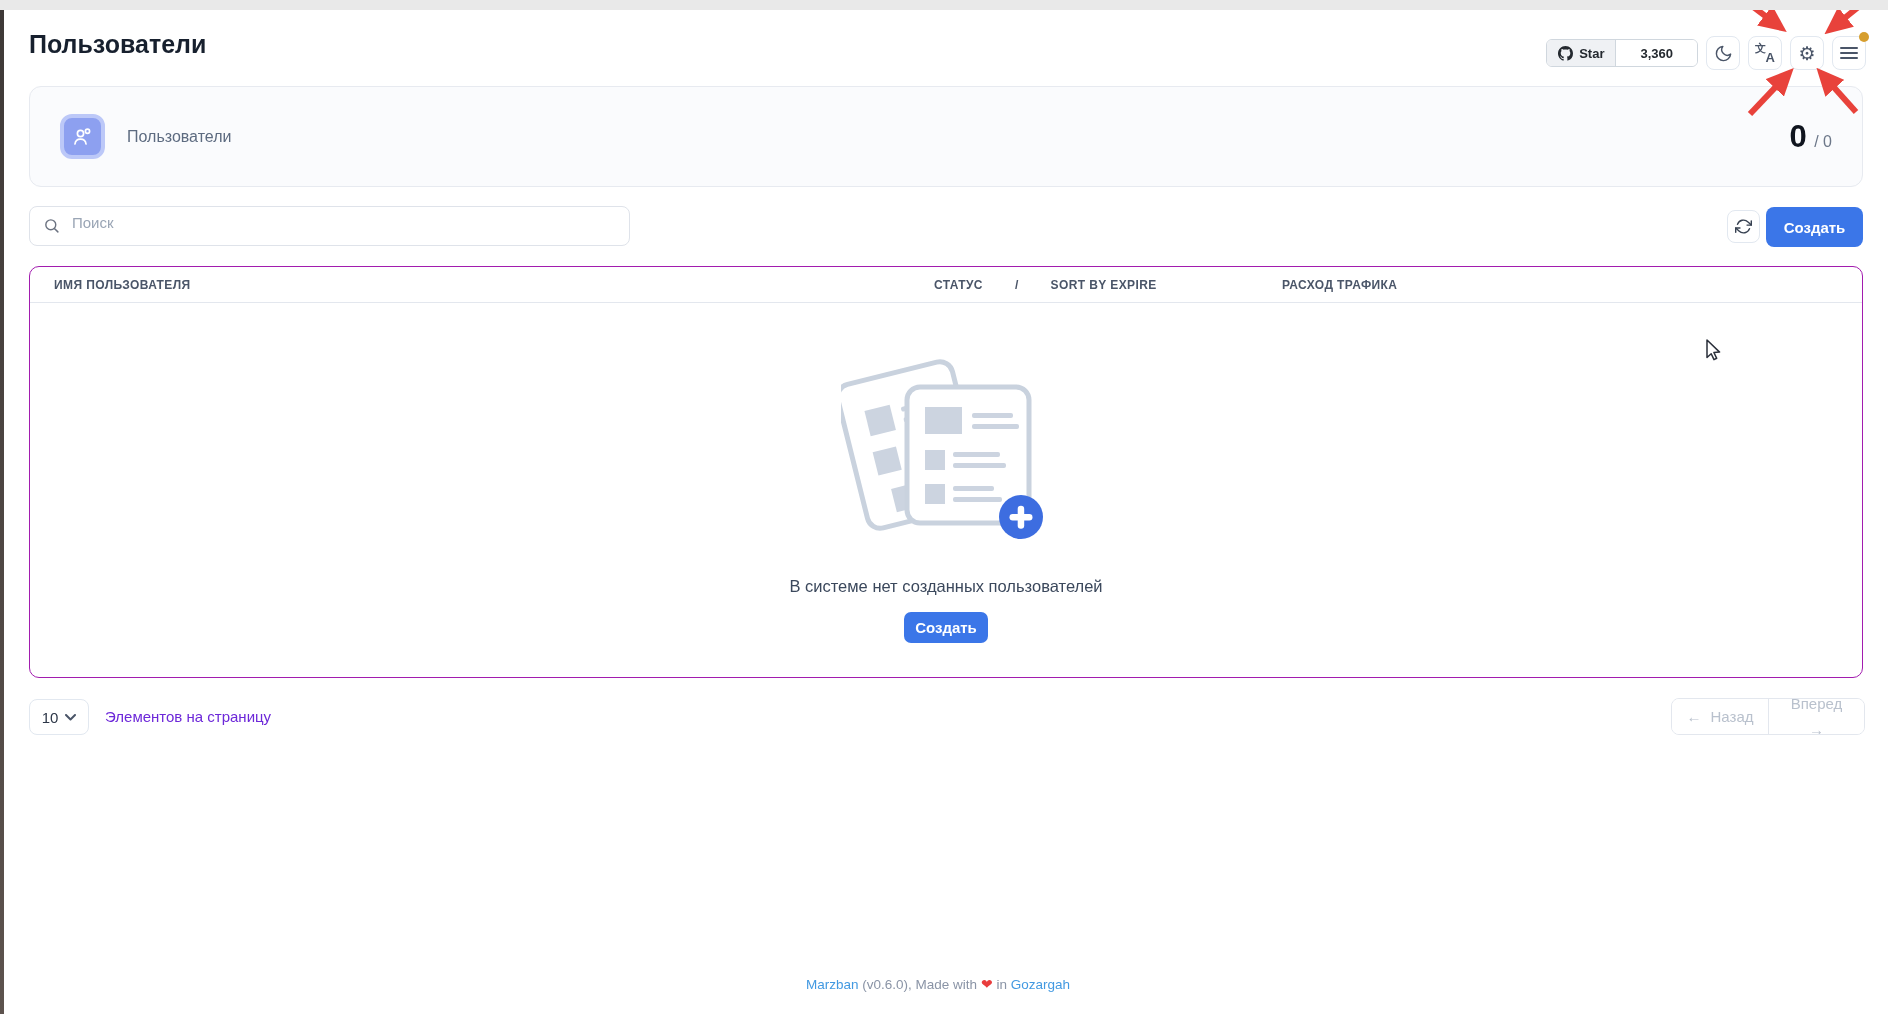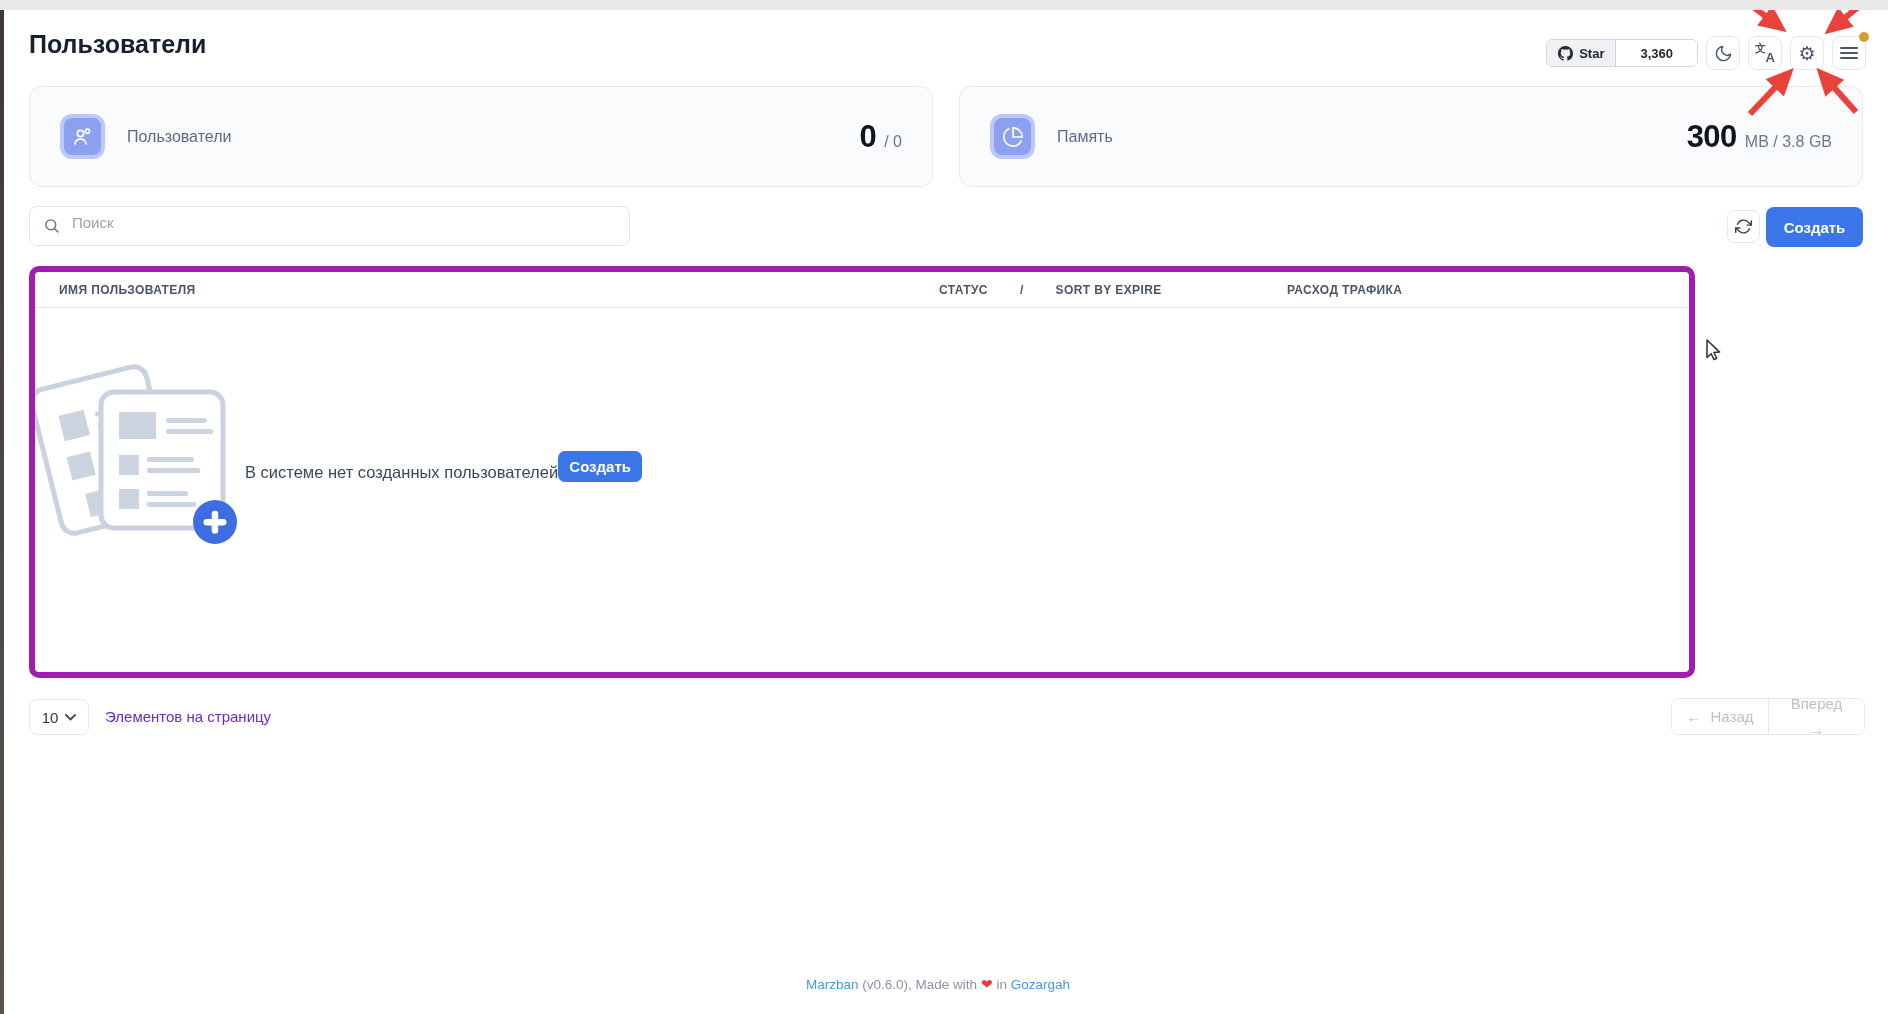--- a/index.html
+++ b/index.html
@@ -43,27 +43,27 @@
   .search-wrap input { width:100%; height:100%; border:1px solid #dfe3ea; border-radius:8px; padding:0 14px 8px 42px;
     font-size:15px; font-family:inherit; color:#2d3748; background:#fff; outline:none; }
   .search-wrap input::placeholder { color:#9aa5b5; }
   .search-icon { position:absolute; left:14px; top:11px; color:#6b7280; }
   .refresh-btn { position:absolute; left:1727px; top:200px; width:33px; height:33px; background:#fff;
     border:1px solid #e2e8f0; border-radius:8px; display:flex; align-items:center; justify-content:center; color:#374151; cursor:pointer; }
   .create-btn { position:absolute; left:1766px; top:197px; width:97px; height:40px; background:#3b76e8; color:#fff;
     border:none; border-radius:8px; font-size:15px; font-weight:700; font-family:inherit; cursor:pointer; }
 
   
-  .table { position:absolute; left:29px; top:256px; width:1666px; height:412px;
-    border:6px solid #a21caf; border-radius:10px; background:#fff; }
+  .table { position:absolute; left:29px; top:256px; width:1834px; height:412px;
+    border:1px solid #a21caf; border-radius:10px; background:#fff; }
   .thead { position:relative; height:36px; border-bottom:1px solid #e3e7ee; }
   .th { position:absolute; top:11px; font-size:12px; font-weight:700; letter-spacing:0.4px;
     color:#4a5568; text-transform:uppercase; white-space:nowrap; cursor:pointer; }
   .th-combo { display:inline-flex; gap:32px; }
-  .empty-wrap { position:absolute; top:90px; left:0; right:0; display:flex; align-items:center; }
+  .empty-wrap { position:absolute; top:90px; left:0; right:0; display:flex; flex-direction:column; align-items:center; }
   .empty-msg { margin-top:28px; font-size:16.5px; color:#3b485c; }
   .empty-create { margin-top:16px; width:84px; height:31px; background:#3b76e8; color:#fff; border:none;
     border-radius:7px; font-size:15px; font-weight:700; font-family:inherit; cursor:pointer; }
 
   
   .page-size { position:absolute; left:29px; top:689px; width:60px; height:36px; background:#fff;
     border:1px solid #e2e8f0; border-radius:8px; display:flex; align-items:center; justify-content:center; gap:7px;
     font-size:15px; color:#2d3748; cursor:pointer; }
   .page-size-label { position:absolute; left:105px; top:698px; font-size:15px; color:#6d28d9; }
   .nav-group { position:absolute; left:1671px; top:688px; display:flex; height:37px;
@@ -140,33 +140,20 @@
         <svg width="24" height="24" viewBox="0 0 24 24" fill="none" stroke="#fff" stroke-width="1.7" stroke-linecap="round">
             <circle cx="9.5" cy="8.5" r="3.1"></circle>
             <path d="M4 19c.3-3 2.6-4.8 5.5-4.8S14.7 16 15 19"></path>
             <circle cx="16.5" cy="6.3" r="2.1"></circle>
           </svg>
       </div>
       <span class="card-label">Пользователи</span>
       <span class="card-value">
         <span class="big">0</span>
         <span class="suffix">/ 0</span>
-      </span>
-    </div>
-    <div class="card">
-      <div class="card-icon">
-        <svg width="22" height="22" viewBox="0 0 24 24" fill="none" stroke="#fff" stroke-width="1.8">
-            <path d="M21.21 15.89A10 10 0 1 1 8 2.83"></path>
-            <path d="M22 12A10 10 0 0 0 12 2v10z"></path>
-          </svg>
-      </div>
-      <span class="card-label">Память</span>
-      <span class="card-value">
-        <span class="big">300</span>
-        <span class="suffix">MB / 3.8 GB</span>
       </span>
     </div>
   </div>
 
   <div class="search-wrap">
     <span class="search-icon">
       <svg width="17" height="17" viewBox="0 0 24 24" fill="none" stroke="#6b7280" stroke-width="2" stroke-linecap="round">
           <circle cx="11" cy="11" r="7"></circle>
           <line x1="16.5" y1="16.5" x2="21" y2="21"></line>
         </svg>

